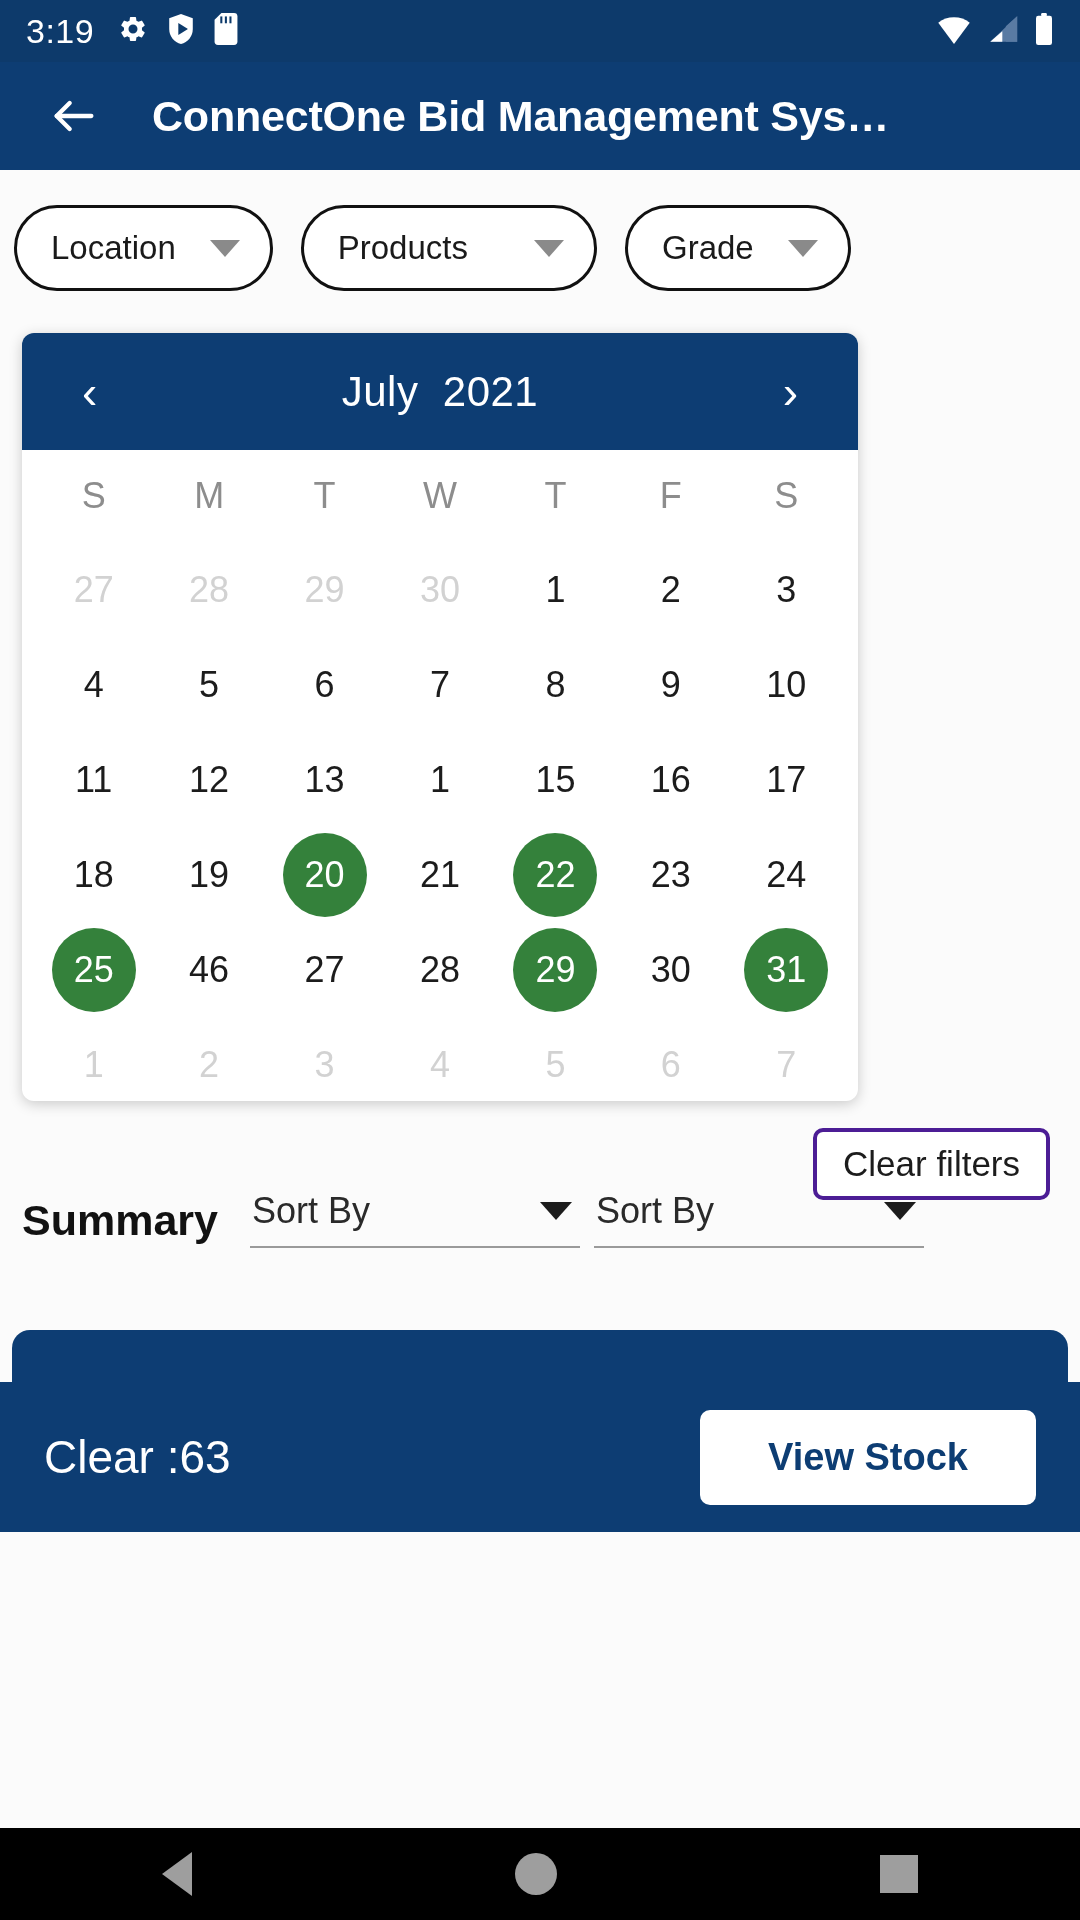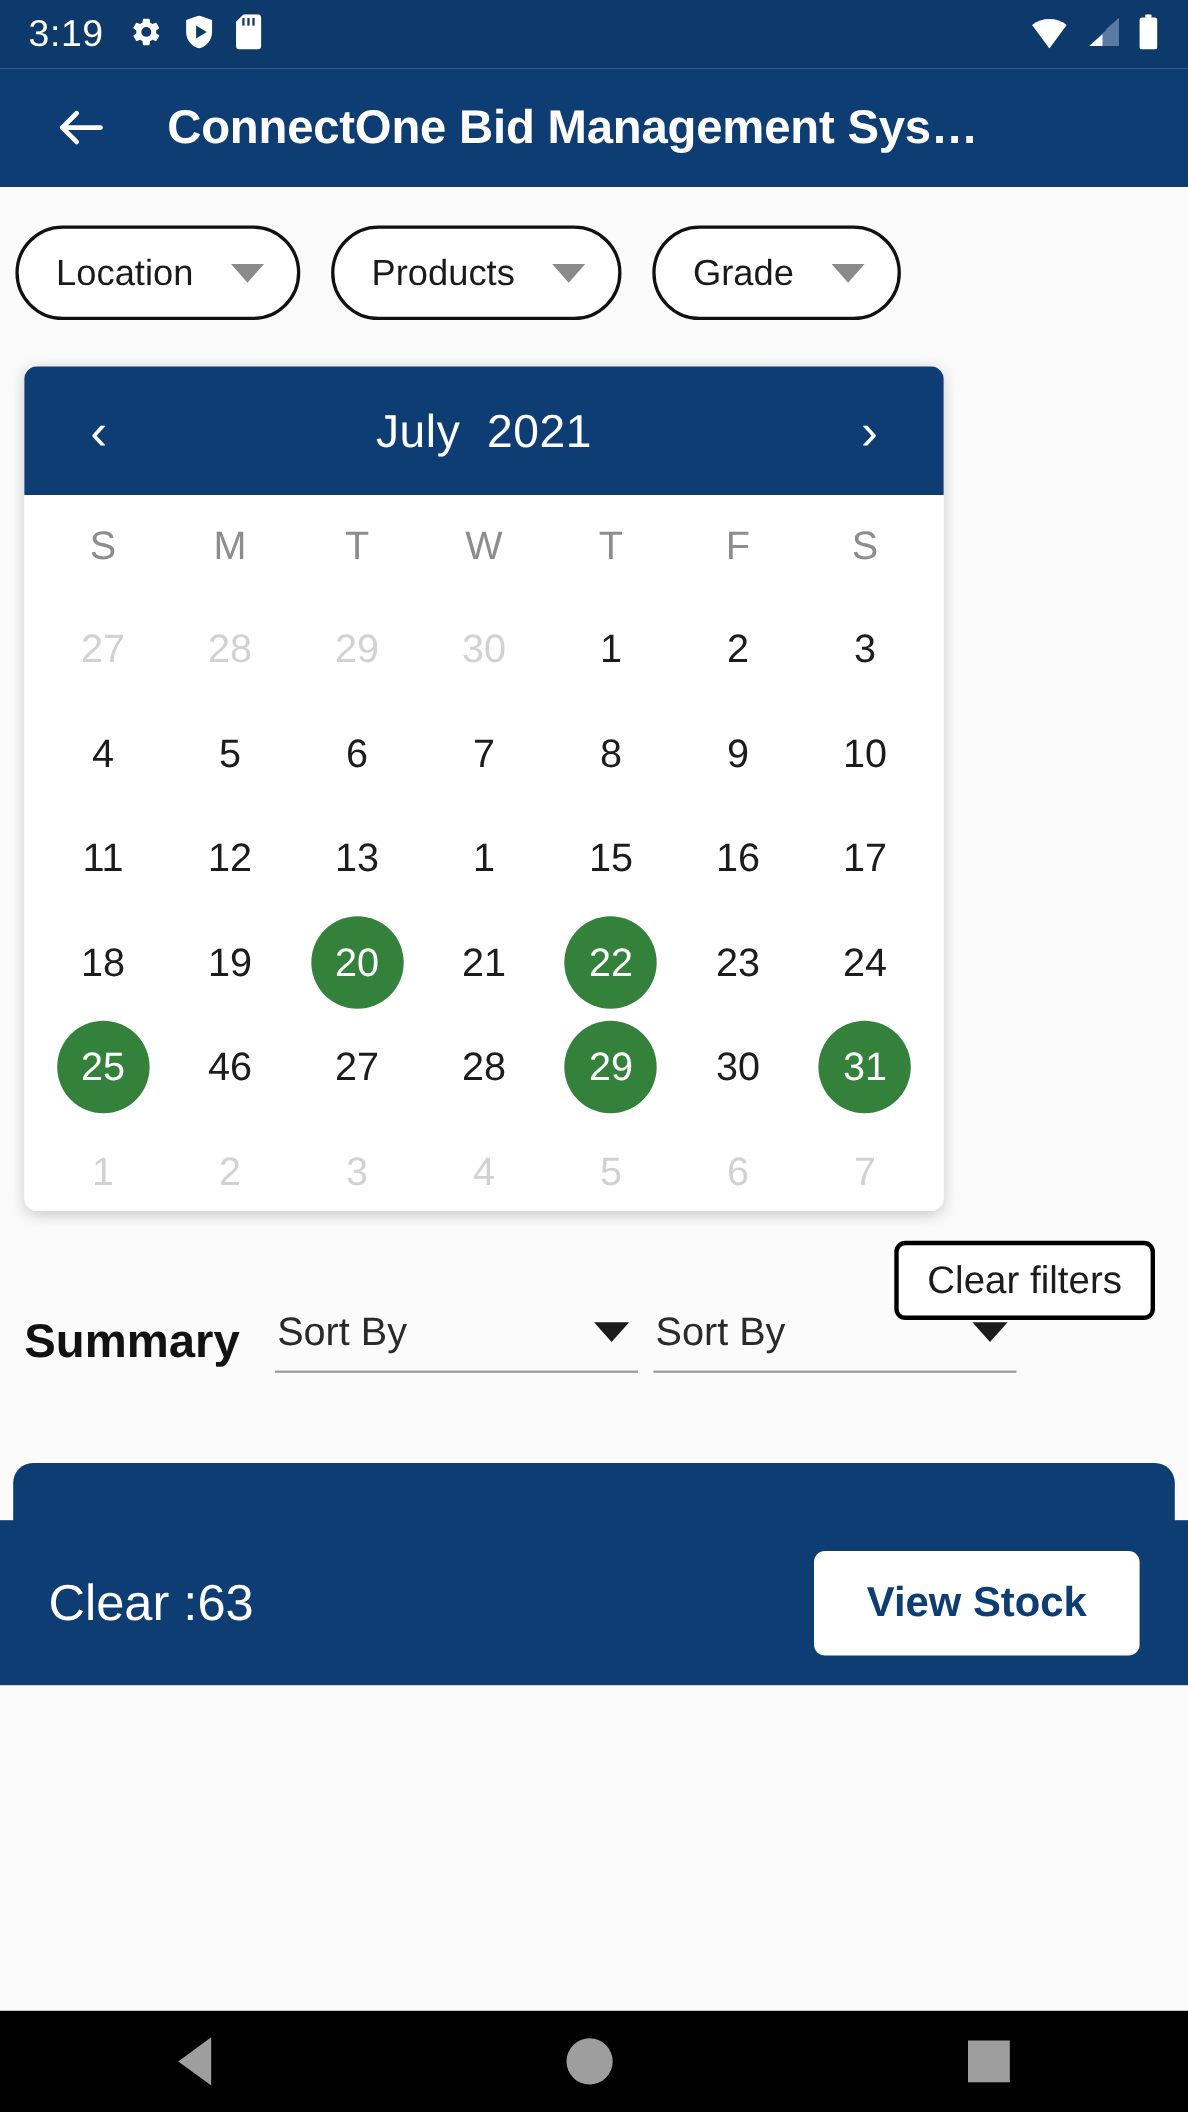--- a/index.html
+++ b/index.html
@@ -40,21 +40,21 @@
   .chip{
     height:86px; border:3px solid #111; border-radius:44px; background:#fff;
     display:flex; align-items:center; padding:0 30px 0 34px; cursor:pointer;
   }
   .chip-label{ font-size:33px; color:#1a1a1a; }
   .caret{
     width:0; height:0; border-left:15px solid transparent; border-right:15px solid transparent;
     border-top:17px solid #8a8a8a; margin-left:34px;
   }
   .chip-loc{ min-width:212px; }
-  .chip-prod{ min-width:212px; }
+  .chip-prod{ min-width:212px;gap:32px; }
   .chip-grade{ min-width:212px; }
 
   
   .cal-card{
     position:absolute; top:333px; left:22px; width:836px; height:768px;
     background:#ffffff; border-radius:12px;
     box-shadow:0 3px 14px rgba(0,0,0,.20);
     overflow:hidden;
   }
   .cal-head{
@@ -73,21 +73,21 @@
     display:flex; align-items:center; justify-content:center;
     width:84px; height:84px; border-radius:50%;
     font-size:36px; color:#1c1c1c; cursor:pointer;
   }
   .day.muted span{ color:#d2d2d2; }
   .day.sel span{ background:#34813b; color:#ffffff; }
 
   
   .clear-wrap{ position:absolute; top:1128px; left:0; width:1080px; display:flex; justify-content:flex-end; padding-right:30px; }
   .clear-btn{
-    border:4px solid #000000; border-radius:10px; background:#fff;
+    border:4px solid #4c1d95; border-radius:10px; background:#fff;
     padding:12px 26px; font-size:35px; color:#1c1c1c; cursor:pointer;
   }
 
   
   .summary-row{ position:absolute; top:1190px; left:0; width:1080px; display:flex; align-items:flex-start; padding-left:22px; }
   .summary-title{ font-size:43px; font-weight:bold; color:#121212; margin-top:6px; }
   .sorts{ display:flex; margin-left:18px; }
   .sort-field{ width:330px; margin-left:14px; cursor:pointer; }
   .sort-inner{ display:flex; align-items:center; justify-content:space-between; padding:0 8px 14px 2px; }
   .sort-label{ font-size:36px; color:#2a2a2a; }
@@ -99,21 +99,21 @@
     position:absolute; top:1330px; left:12px; width:1056px; height:134px;
     background:#0d3d73; border-radius:18px 18px 0 0;
   }
   .stock-bar{
     position:absolute; top:1382px; left:0; width:1080px; height:150px;
     background:#0d3d73; display:flex; align-items:center; padding:0 44px;
   }
   .stock-text{ color:#ffffff; font-size:46px; }
   .view-stock{
     margin-left:auto; background:#ffffff; border-radius:10px;
-    padding:26px 48px; color:#0d3d73; font-size:38px; font-weight:bold; cursor:pointer;
+    padding:26px 68px; color:#0d3d73; font-size:38px; font-weight:bold; cursor:pointer;
   }
 
   
   .navbar{
     position:absolute; bottom:0; left:0; width:1080px; height:92px;
     background:#000000; display:flex; align-items:center; justify-content:space-around;
   }
   .nav-back{ width:0;height:0;border-top:22px solid transparent;border-bottom:22px solid transparent;border-right:30px solid #9e9e9e; cursor:pointer; }
   .nav-home{ width:42px;height:42px;border-radius:50%;background:#9e9e9e; cursor:pointer; }
   .nav-recent{ width:38px;height:38px;background:#9e9e9e; cursor:pointer; }

